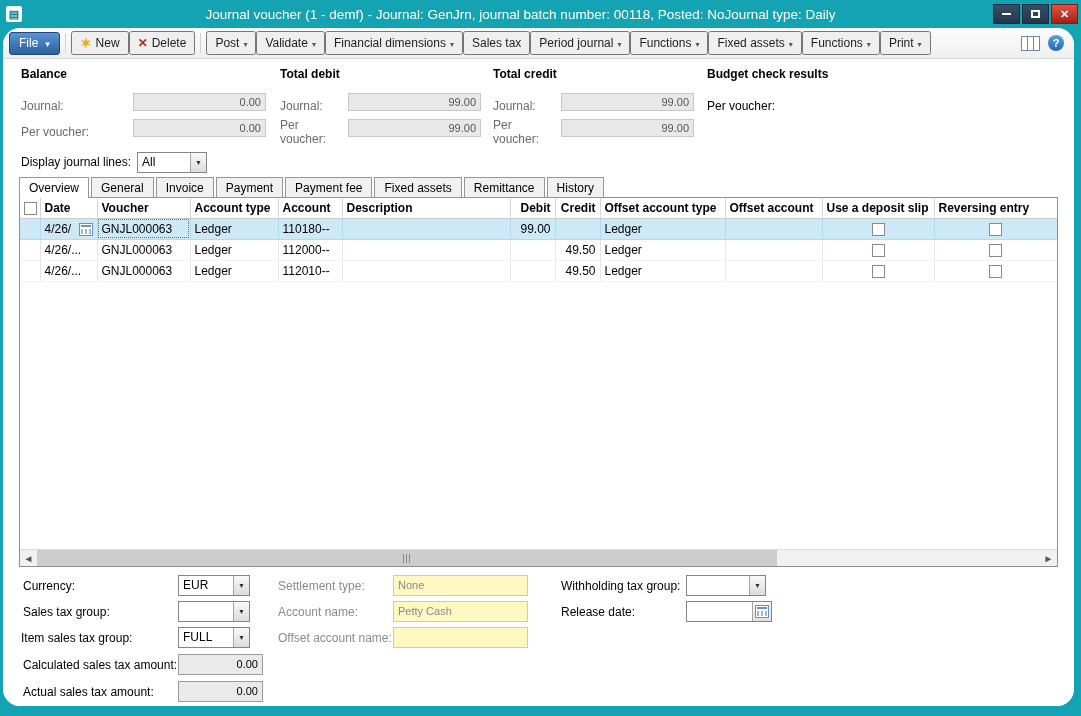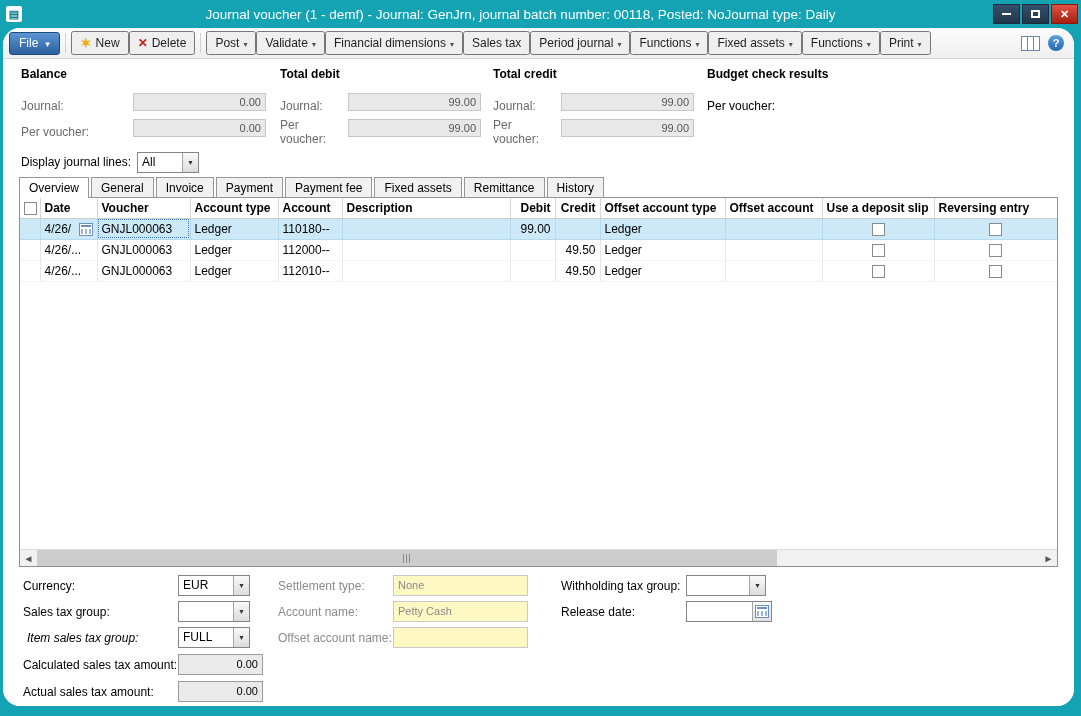--- a/index.html
+++ b/index.html
@@ -47,21 +47,21 @@
   .c1 .sum-label { width:112px; } .c2 .sum-label, .c3 .sum-label { width:68px; }
   .sum-label.dark { color:#000; }
   .sum-field { width:133px; height:18px; background:#e8e8e8; border:1px solid #c7c7c7; font-size:11px; color:#555; text-align:right; padding:2px 4px 0 4px; }
 
   
   .filter-row { flex:0 0 30px; display:flex; align-items:center; padding-left:18px; gap:6px; font-size:12px; color:#000; }
   .combo { display:flex; height:21px; border:1px solid #848484; background:#fff; }
   .combo-text { padding:2px 4px 0 4px; font-size:12px; flex:1; overflow:hidden; white-space:nowrap; }
   .combo-btn { width:16px; background:linear-gradient(#f9f9f9,#dcdcdc); border-left:1px solid #a5a5a5; display:flex; align-items:center; justify-content:center; }
   .combo-btn::after { content:"▼"; font-size:7px; color:#333; }
-  .combo-filter { width:62px; }
+  .combo-filter { width:70px; }
 
   
   .tabs { flex:0 0 21px; display:flex; margin:0 16px -1px 16px; position:relative; z-index:3; }
   .tab { padding:3px 9px 0 9px; font-size:12px; border:1px solid #979797; border-bottom:none; background:#f1f1f1; margin-right:2px; height:21px; position:relative; }
   .tab::after { content:""; position:absolute; left:0; right:0; bottom:0; height:1px; background:#979797; }
   .tab.active { background:#fff; z-index:4; }
   .tab.active::after { background:#fff; }
 
   
   .grid-panel { flex:0 0 370px; margin:0 16px; border:1px solid #8f8f8f; position:relative; background:#fff; overflow:hidden; z-index:1; }
@@ -348,21 +348,21 @@
       <span class="dlabel dis" style="left:275px; top:38px;">Account name:</span>
       <span class="dfield-gray" style="left:390px; top:34px; width:135px;">Petty Cash</span>
       <span class="dlabel" style="left:558px; top:38px;">Release date:</span>
       <div class="date-field" style="left:683px; top:34px; width:86px;">
         <span class="date-text"></span>
         <span class="date-btn">
             <span class="mini-cal" style="margin-left:0;"></span>
           </span>
       </div>
 
-      <span class="dlabel" style="left:24px; top:64px;font-style:italic;">Item sales tax group:</span>
+      <span class="dlabel" style="left:18px; top:64px;">Item sales tax group:</span>
       <div class="combo dcombo" style="left:175px; top:60px; width:72px;">
         <span class="combo-text">FULL</span>
         <span class="combo-btn"></span>
       </div>
       <span class="dlabel dis" style="left:275px; top:64px;">Offset account name:</span>
       <span class="dfield-gray" style="left:390px; top:60px; width:135px;"></span>
 
       <span class="dlabel" style="left:20px; top:91px;">Calculated sales tax amount:</span>
       <span class="dfield-num" style="left:175px; top:87px; width:85px;">0.00</span>
 

